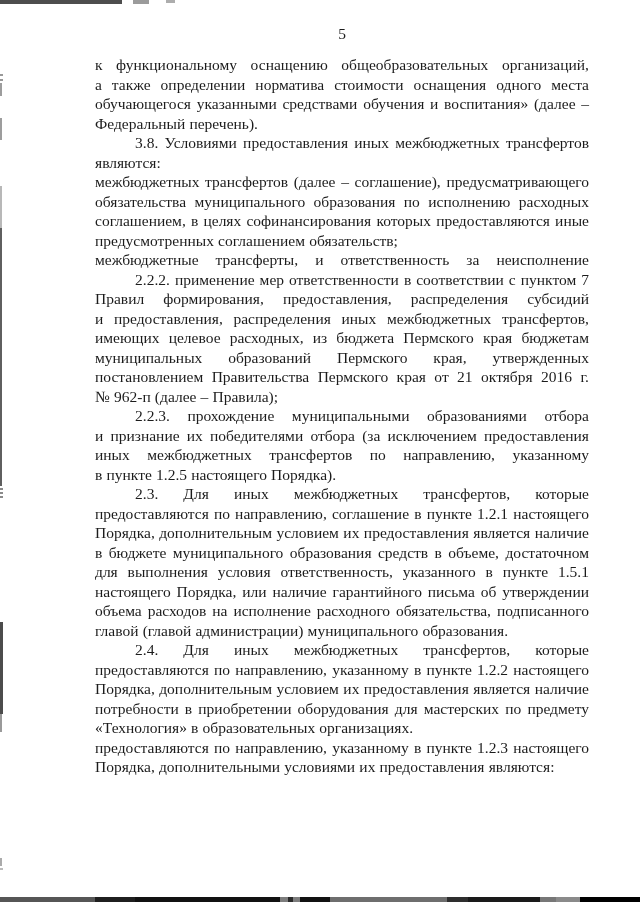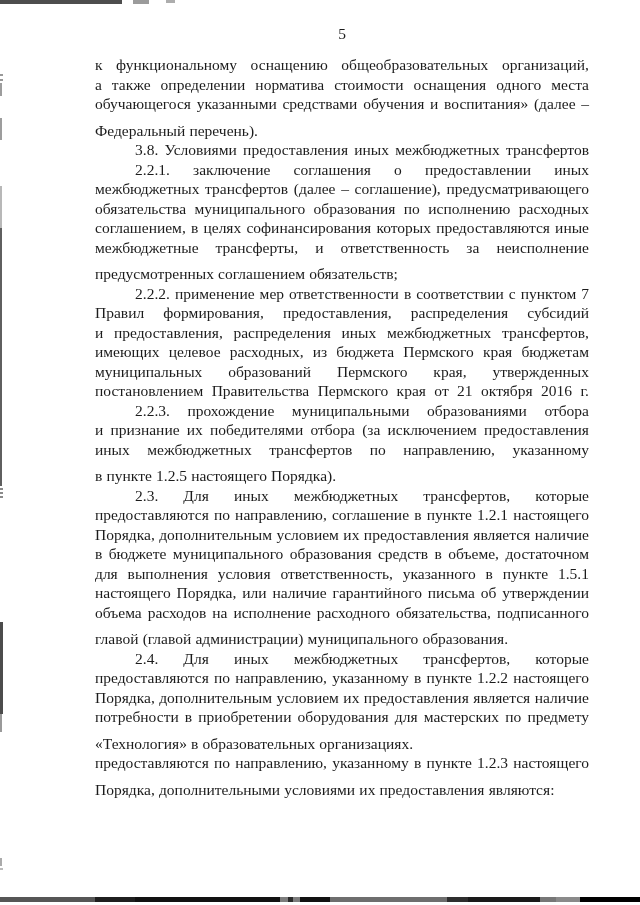--- a/index.html
+++ b/index.html
@@ -26,21 +26,21 @@
     left: 95px; top: 55px; width: 494px;
     font-size: 15.5px; line-height: 19.5px;
     color: #1c1c1c;
     word-spacing: 0.02em;
   }
   .line {
     text-align: justify;
     text-align-last: justify;
     white-space: normal;
   }
-  .line.last { text-align-last: left; margin-top: 7px; }
+  .line.last { text-align-last: left; }
   .line.indent { text-indent: 40px; }
 
   
   .artifact { position: absolute; }
   .top-bar-1 { left: 0; top: 0; width: 122px; height: 4px; background: #4d4d4d; }
   .top-bar-2 { left: 133px; top: 0; width: 16px; height: 4px; background: #9b9b9b; }
   .top-bar-3 { left: 166px; top: 0; width: 9px; height: 3px; background: #adadad; }
 
   .left-a1 { left: 0; top: 74px;  width: 3px; height: 2px;  background: #999; }
   .left-a2 { left: 0; top: 79px;  width: 3px; height: 2px;  background: #999; }
@@ -96,32 +96,33 @@
   <div class="artifact left-a13"></div>
 
   <div class="page-number">5</div>
 
   <div class="text-block">
       <div class="line">к функциональному оснащению общеобразовательных организаций,</div>
       <div class="line">а также определении норматива стоимости оснащения одного места</div>
       <div class="line">обучающегося указанными средствами обучения и воспитания» (далее –</div>
       <div class="line last">Федеральный перечень).</div>
       <div class="line indent">3.8. Условиями предоставления иных межбюджетных трансфертов</div>
-      <div class="line indent">2.2.1. заключение соглашения о предоставлении иных</div>
+      <div class="line last">являются:</div>
       <div class="line">межбюджетных трансфертов (далее – соглашение), предусматривающего</div>
       <div class="line">обязательства муниципального образования по исполнению расходных</div>
       <div class="line">соглашением, в целях софинансирования которых предоставляются иные</div>
+      <div class="line last">предусмотренных соглашением обязательств;</div>
       <div class="line">межбюджетные трансферты, и ответственность за неисполнение</div>
-      <div class="line last">предусмотренных соглашением обязательств;</div>
       <div class="line indent">2.2.2. применение мер ответственности в соответствии с пунктом 7</div>
       <div class="line">Правил формирования, предоставления, распределения субсидий</div>
       <div class="line">и предоставления, распределения иных межбюджетных трансфертов,</div>
       <div class="line">имеющих целевое расходных, из бюджета Пермского края бюджетам</div>
       <div class="line">муниципальных образований Пермского края, утвержденных</div>
       <div class="line">постановлением Правительства Пермского края от 21 октября 2016 г.</div>
+      <div class="line last">№ 962-п (далее – Правила);</div>
       <div class="line indent">2.2.3. прохождение муниципальными образованиями отбора</div>
       <div class="line">и признание их победителями отбора (за исключением предоставления</div>
       <div class="line">иных межбюджетных трансфертов по направлению, указанному</div>
       <div class="line last">в пункте 1.2.5 настоящего Порядка).</div>
       <div class="line indent">2.3. Для иных межбюджетных трансфертов, которые</div>
       <div class="line">предоставляются по направлению, соглашение в пункте 1.2.1 настоящего</div>
       <div class="line">Порядка, дополнительным условием их предоставления является наличие</div>
       <div class="line">в бюджете муниципального образования средств в объеме, достаточном</div>
       <div class="line">для выполнения условия ответственность, указанного в пункте 1.5.1</div>
       <div class="line">настоящего Порядка, или наличие гарантийного письма об утверждении</div>

